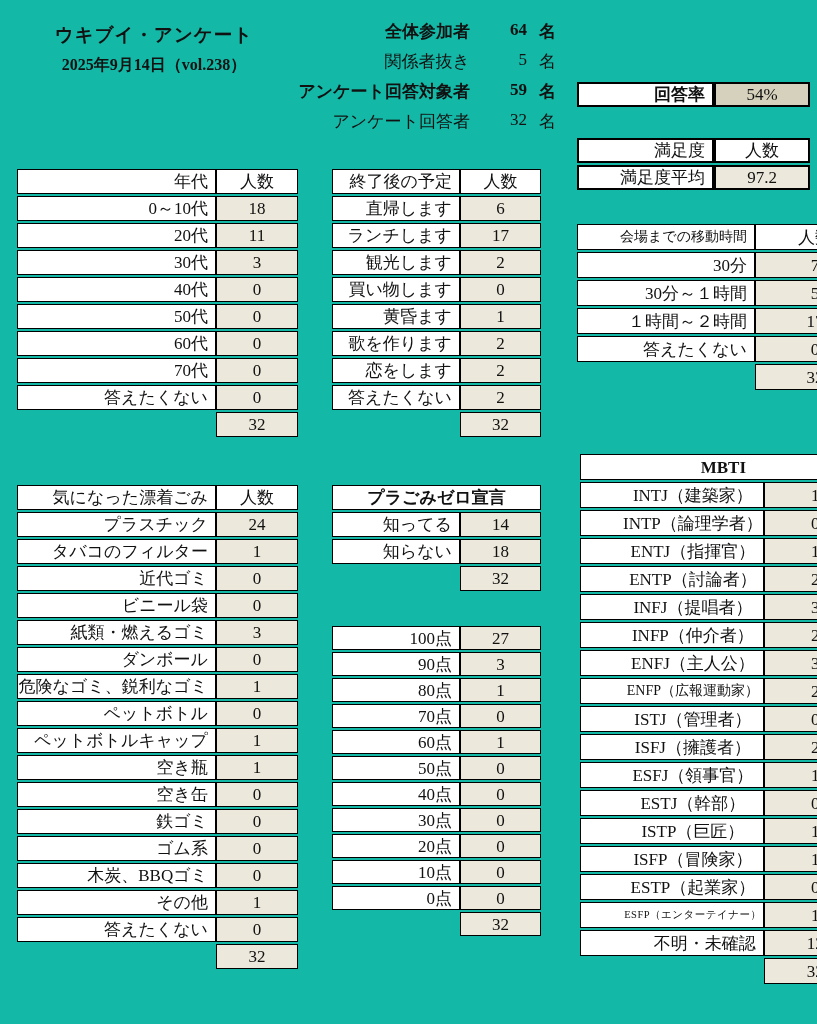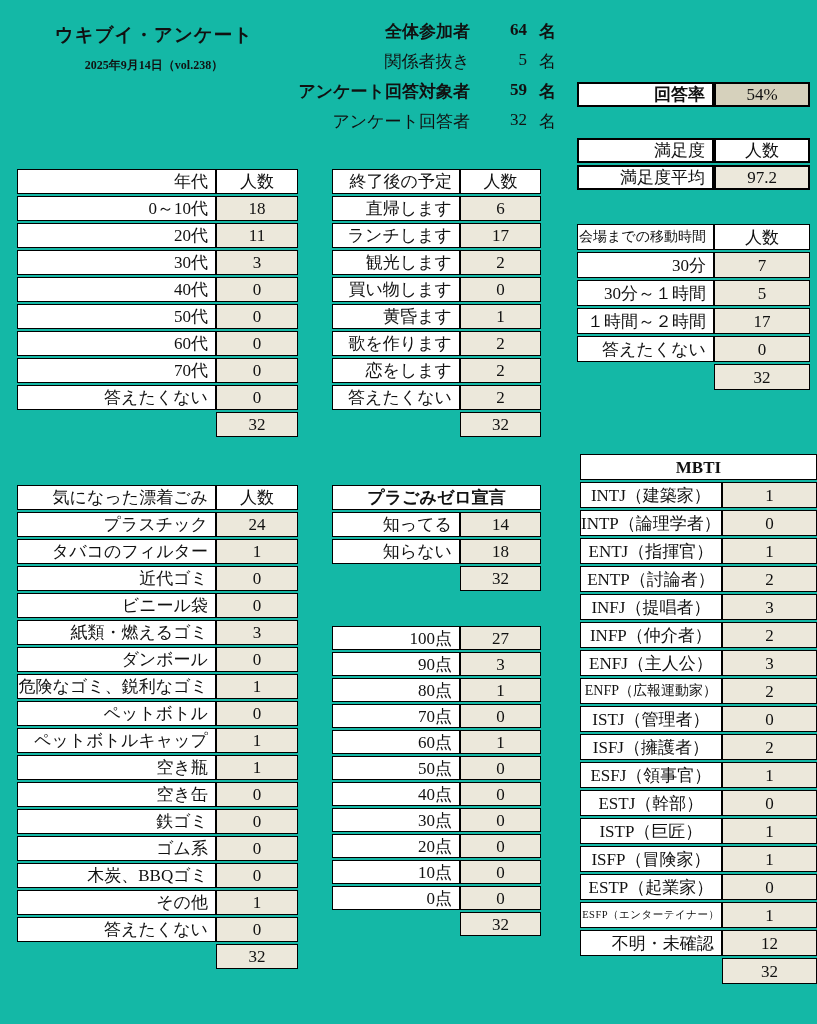--- a/index.html
+++ b/index.html
@@ -13,21 +13,21 @@
     overflow: hidden;
   }
 
   
   .title-block {
     position: absolute;
     left: 28px; top: 22px; width: 252px;
     text-align: center;
   }
   .title-block .title { font-size: 18.5px; font-weight: bold; letter-spacing: 1px; line-height: 26px; }
-  .title-block .date  { font-size: 12px;  font-weight: bold; line-height: 26px; margin-top: 4px; }
+  .title-block .date  { font-size: 16px;  font-weight: bold; line-height: 26px; margin-top: 4px; }
 
   .stats-block { position: absolute; left: 200px; top: 20px; }
   .stat-row { display: flex; height: 30px; align-items: flex-start; font-size: 17px; }
   .stat-row .s-label { width: 270px; text-align: right; }
   .stat-row .s-value { width: 57px;  text-align: right; }
   .stat-row .s-unit  { width: 34px;  text-align: left; padding-left: 12px; }
   .stat-row.bold { font-weight: bold; }
 
   
   table.grid {
@@ -48,21 +48,21 @@
   }
   .grid .lbl { text-align: right; padding-right: 7px; background: #ffffff; font-weight: normal; }
   .grid .val { text-align: center; background: #ECE8DB; font-weight: normal; }
   .grid thead th { background: #ffffff; font-weight: bold; }
   .grid thead th.val { background: #ffffff; }
   .grid .span-hdr { text-align: center; font-weight: bold; background: #ffffff; }
   .grid .ghost { border: none; background: transparent; }
   .grid .shrink { font-size: 14px; }
   .grid .small { font-size: 10.5px; letter-spacing: 0.5px; }
 
-  .rh29 th, .rh29 td { height: 24px; }
+  .rh29 th, .rh29 td { height: 24px; padding-left: 42px; }
   .rh27 th, .rh27 td { height: 22px; }
   table.thick th, table.thick td { border-width: 2px; height: 21px; }
 
   
   #tbl-mbti td.lbl { text-align: center; padding-right: 0; }
   #tbl-mbti td.lbl.right { text-align: right; padding-right: 7px; }
 
   
   #tbl-response td.val { background: #D6D1BC; }
 

